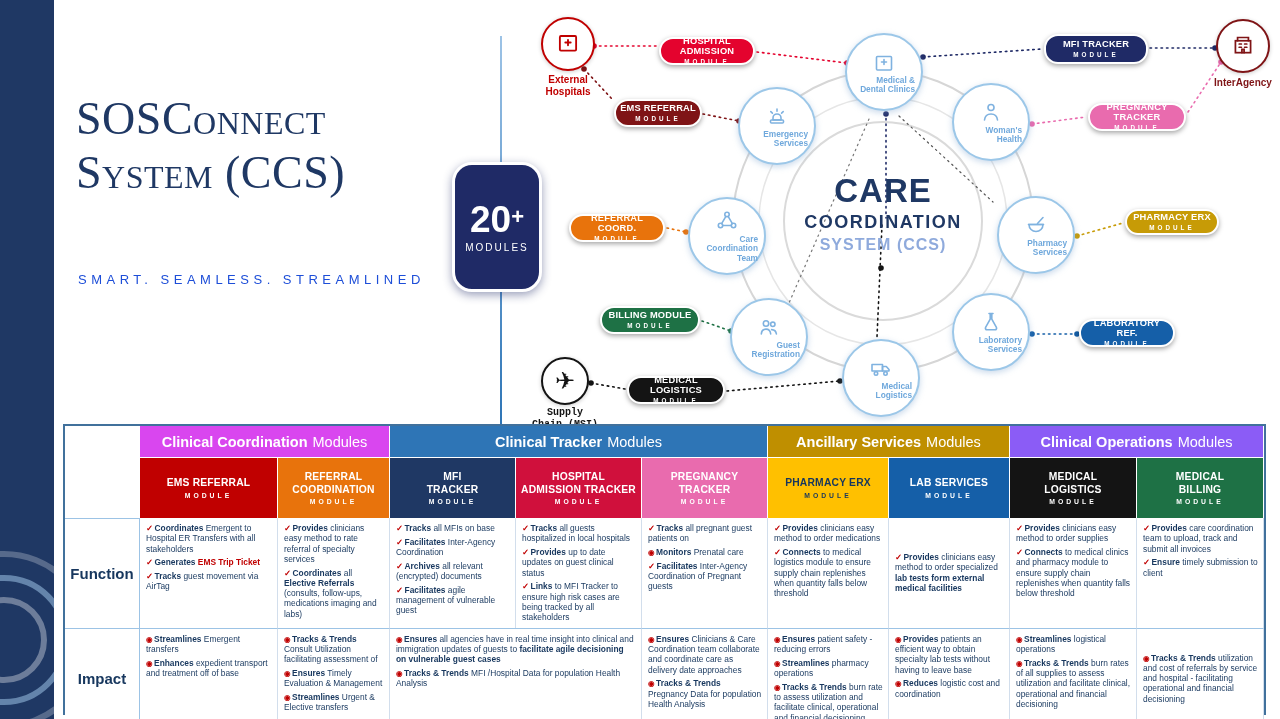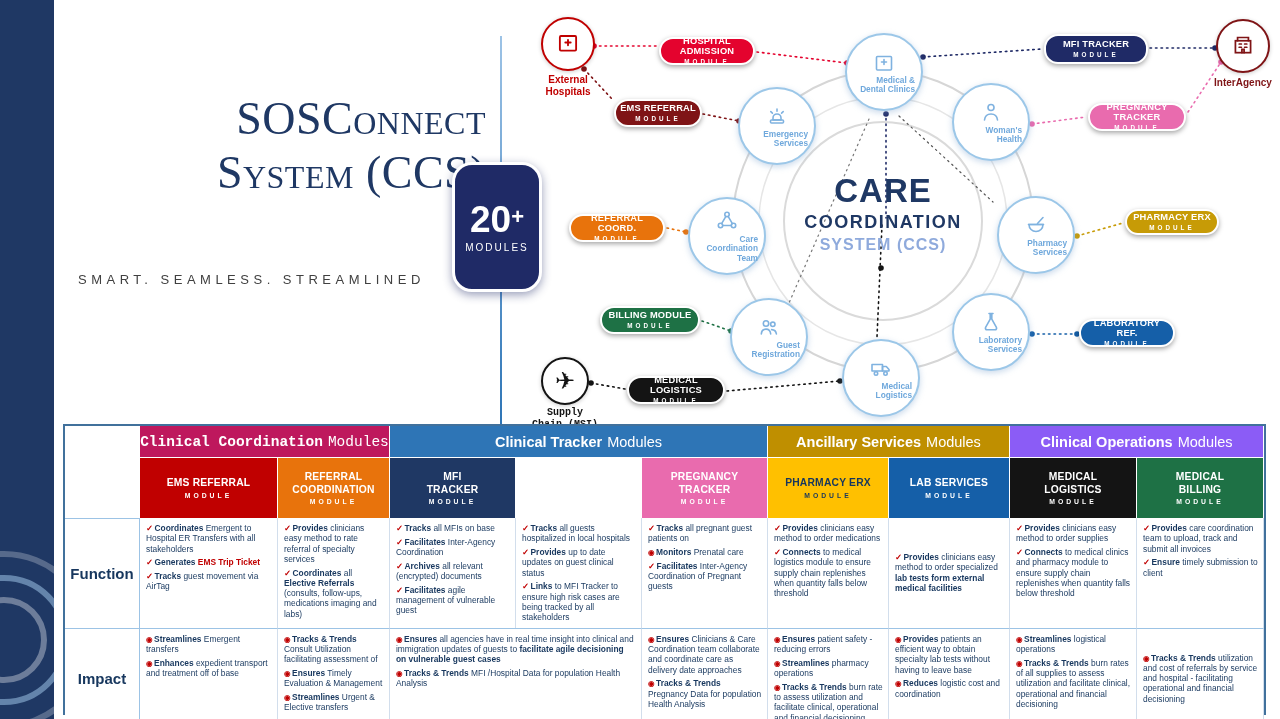--- a/index.html
+++ b/index.html
@@ -3,23 +3,23 @@
 <meta charset="utf-8">
 <style>
   *{margin:0;padding:0;box-sizing:border-box;}
   html,body{width:1280px;height:719px;}
   body{position:relative;overflow:hidden;background:#ffffff;font-family:"Liberation Sans",sans-serif;}
 
   
   .leftbar{position:absolute;left:0;top:0;width:54px;height:719px;background:#1F3864;overflow:hidden;z-index:1;}
 
   
-  .title-block{position:absolute;left:76px;top:92px;width:410px;z-index:2;text-align:right;}
+  .title-block{position:absolute;left:76px;top:92px;width:410px;z-index:2;}
   .main-title{font-family:"Liberation Serif",serif;font-variant:small-caps;font-size:46px;line-height:1.18;color:#1F3864;letter-spacing:.5px;}
-  .tagline{position:absolute;left:78px;top:272px;font-size:13px;letter-spacing:4.5px;color:#404040;text-transform:uppercase;z-index:2;}
+  .tagline{position:absolute;left:78px;top:272px;font-size:13px;letter-spacing:4.5px;color:#1d4ed8;text-transform:uppercase;z-index:2;}
 
   .divider{position:absolute;left:500px;top:36px;width:2px;height:388px;background:linear-gradient(180deg,#9DC3E6,#2E75B6);z-index:1;}
 
   
   .badge{position:absolute;left:452px;top:162px;width:90px;height:130px;background:#1F2A66;border:3px solid #ffffff;border-radius:20px;box-shadow:0 3px 10px rgba(31,42,102,.45);display:flex;flex-direction:column;align-items:center;justify-content:center;z-index:6;color:#fff;}
   .badge-count{font-size:37px;font-weight:700;line-height:1;}
   .badge-plus{font-size:22px;vertical-align:8px;font-weight:700;}
   .badge-label{font-size:10px;letter-spacing:2px;text-transform:uppercase;margin-top:4px;}
 
   
@@ -283,21 +283,21 @@
     <div class="pill-module">Module</div>
   </div>
   <div class="pill p-mlog" style="left:627px;top:376px;width:98px;height:28px">
     <div class="pill-name">Medical Logistics</div>
     <div class="pill-module">Module</div>
   </div>
 
   <div class="table-wrap">
     <div id="table-grid" class="table-grid" style="grid-template-columns: 75px 138px 112px 126px 126px 126px 121px 121px 127px 127px;">
         <div class="corner-cell" style="grid-area: 1 / 1 / span 2;"></div>
-        <div class="group-cell" style="grid-area: 1 / 2 / auto / span 2; background: #be185d; font-family: Liberation Mono, monospace;">
+        <div class="group-cell" style="grid-area: 1 / 2 / auto / span 2; background: #d946ef;">
           <span class="g-strong">Clinical Coordination</span>
           <span class="g-normal">Modules</span>
         </div>
         <div class="group-cell" style="grid-area: 1 / 4 / auto / span 3; background: rgb(46, 117, 182);">
           <span class="g-strong">Clinical Tracker</span>
           <span class="g-normal">Modules</span>
         </div>
         <div class="group-cell" style="grid-area: 1 / 7 / auto / span 2; background: rgb(191, 143, 0);">
           <span class="g-strong">Ancillary Services</span>
           <span class="g-normal">Modules</span>
@@ -311,20 +311,25 @@
           <div class="mh-module">Module</div>
         </div>
         <div class="module-cell" style="grid-area: 2 / 3; background: rgb(232, 115, 12);">
           <div class="mh-line">Referral</div>
           <div class="mh-line">Coordination</div>
           <div class="mh-module">Module</div>
         </div>
         <div class="module-cell" style="grid-area: 2 / 4; background: rgb(31, 56, 100);">
           <div class="mh-line">MFI</div>
           <div class="mh-line">Tracker</div>
+          <div class="mh-module">Module</div>
+        </div>
+        <div class="module-cell" style="grid-area: 2 / 5; background: rgb(208, 16, 60);">
+          <div class="mh-line">Hospital</div>
+          <div class="mh-line">Admission Tracker</div>
           <div class="mh-module">Module</div>
         </div>
         <div class="module-cell" style="grid-area: 2 / 6; background: rgb(233, 107, 174);">
           <div class="mh-line">Pregnancy</div>
           <div class="mh-line">Tracker</div>
           <div class="mh-module">Module</div>
         </div>
         <div class="module-cell" style="grid-area: 2 / 7; background: rgb(255, 192, 0); color: rgb(23, 55, 94);">
           <div class="mh-line">Pharmacy eRX</div>
           <div class="mh-module">Module</div>

